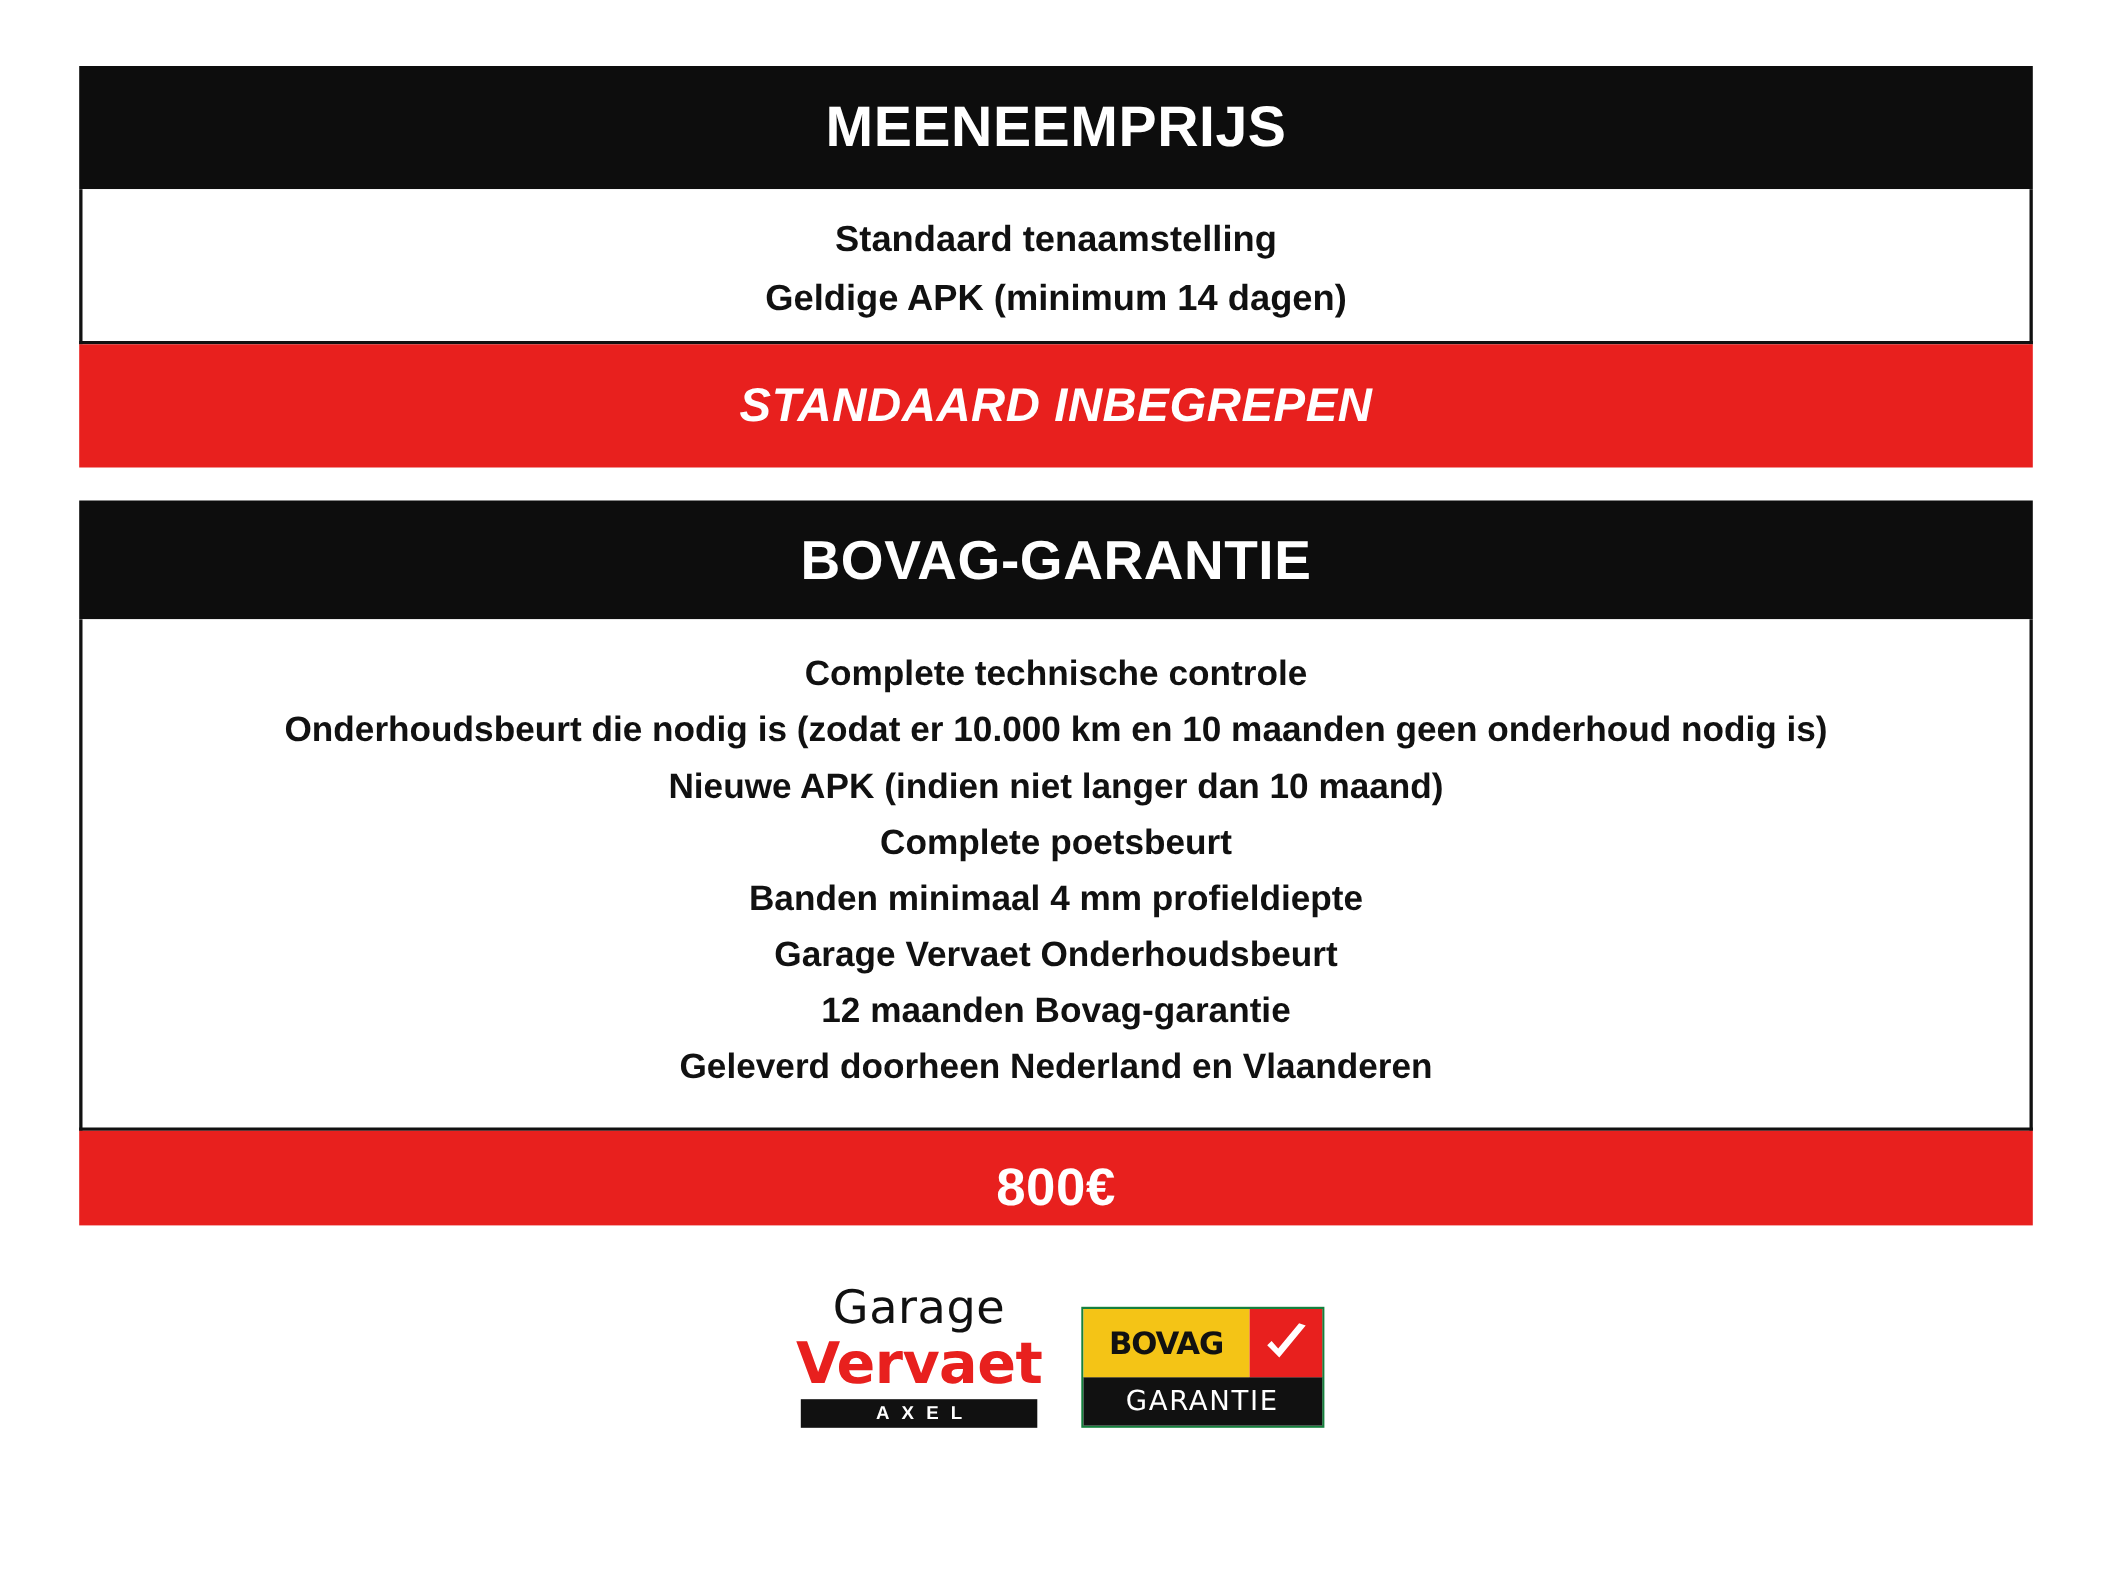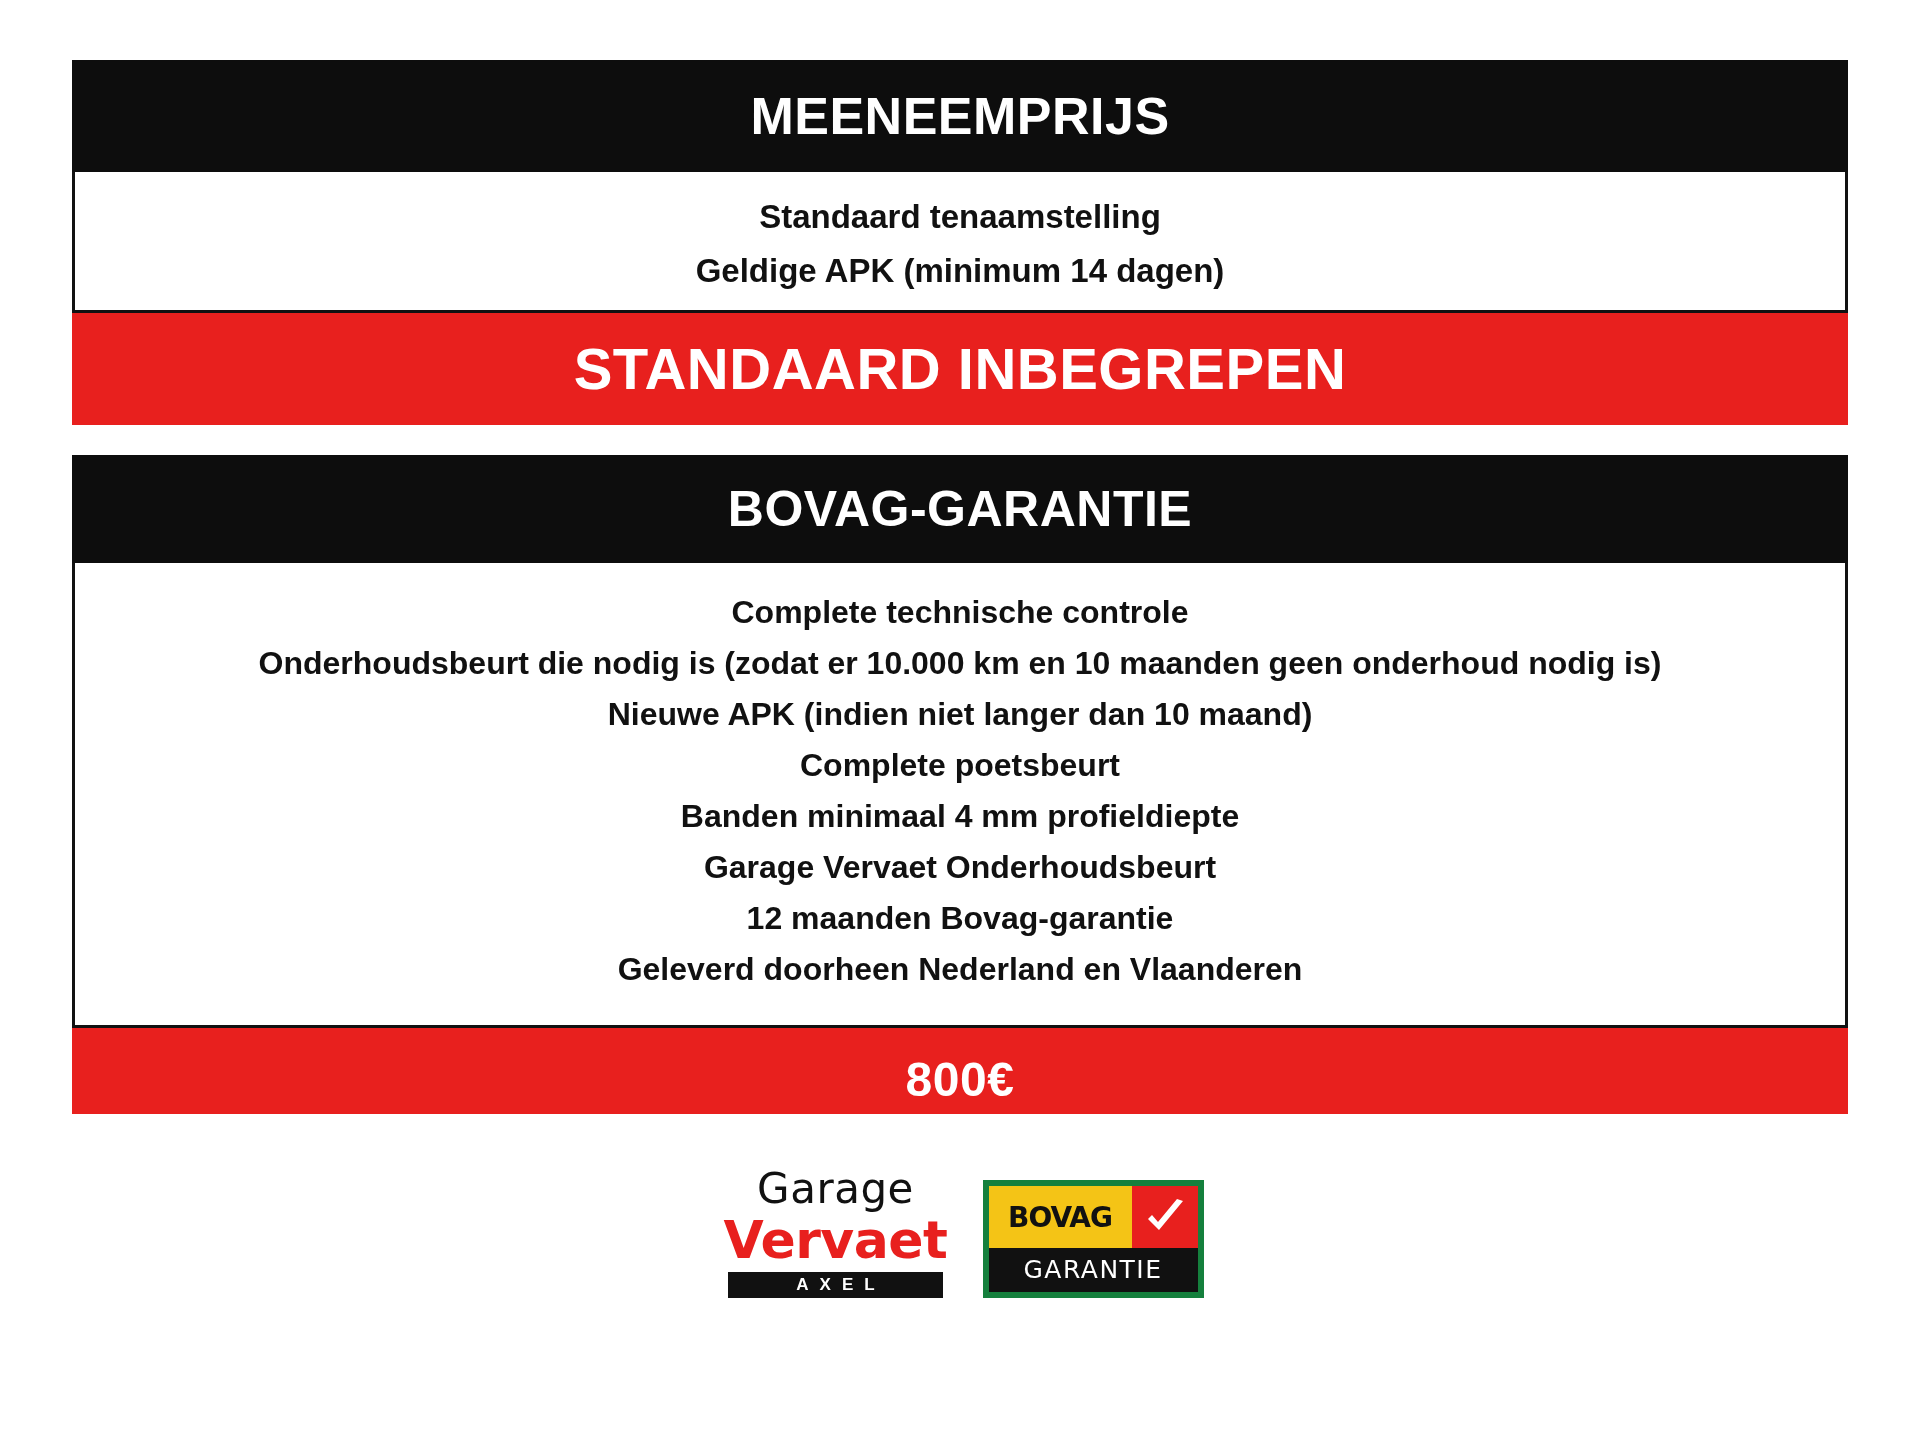--- a/index.html
+++ b/index.html
@@ -57,24 +57,25 @@
     height: 112px;
   }
   #sec1-body {
     padding: 18px 0 12px 0;
   }
   #sec1-body .line {
     font-size: 33px;
     line-height: 54px;
   }
   #sec1-sub {
-    font-size: 58px;
+    font-size: 43px;
     line-height: 112px;
     height: 112px;
     margin-top: 0;
+    font-style: italic;
   }
 
   .gap {
     height: 30px;
   }
 
   
   #sec2-title {
     font-size: 50px;
     line-height: 108px;
@@ -133,21 +134,21 @@
     font-size: 17px;
     font-weight: bold;
     letter-spacing: 11px;
     text-align: center;
     line-height: 26px;
     padding-left: 11px;
     box-sizing: border-box;
   }
   .bovag-logo {
     width: 221px;
-    border: 6px solid #15803d;
+    border: 2px solid #15803d;
     box-sizing: border-box;
   }
   .bovag-top {
     display: flex;
     height: 62px;
   }
   .bovag-yellow {
     background: #f4c416;
     flex: 1 1 auto;
     display: flex;

